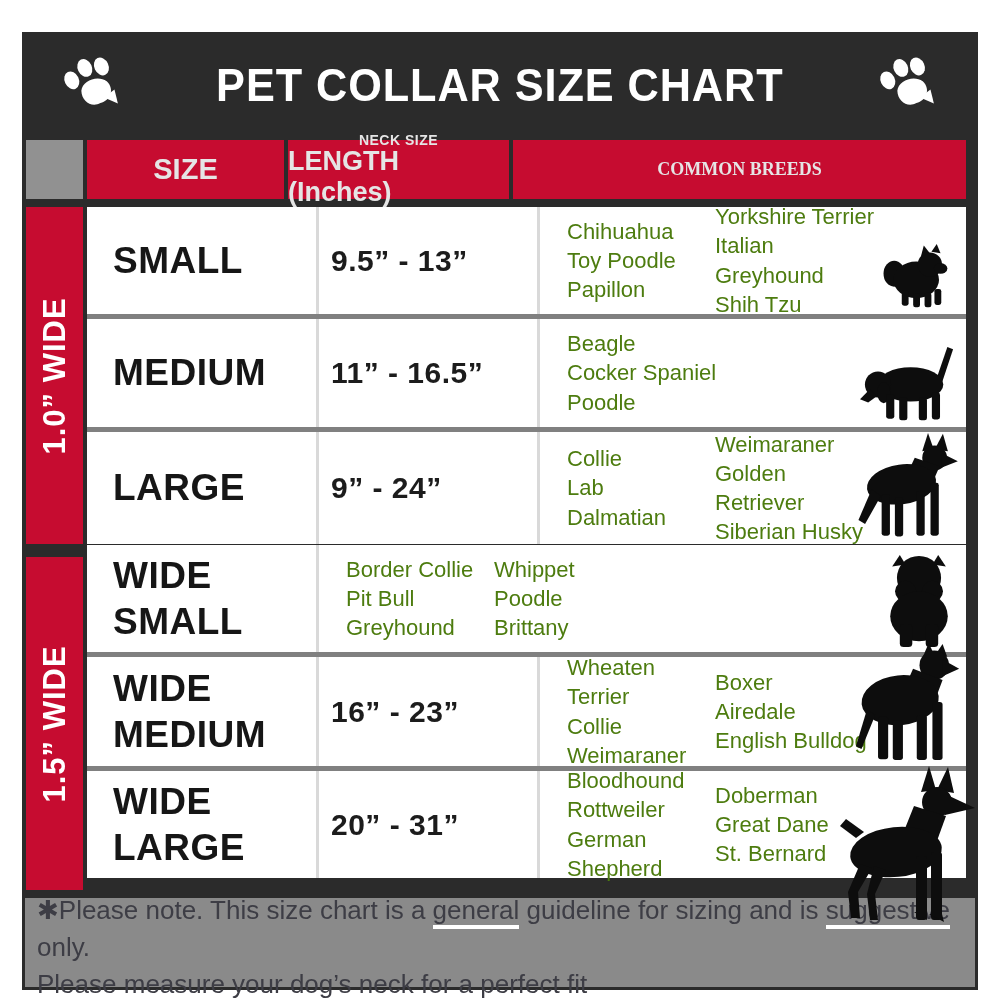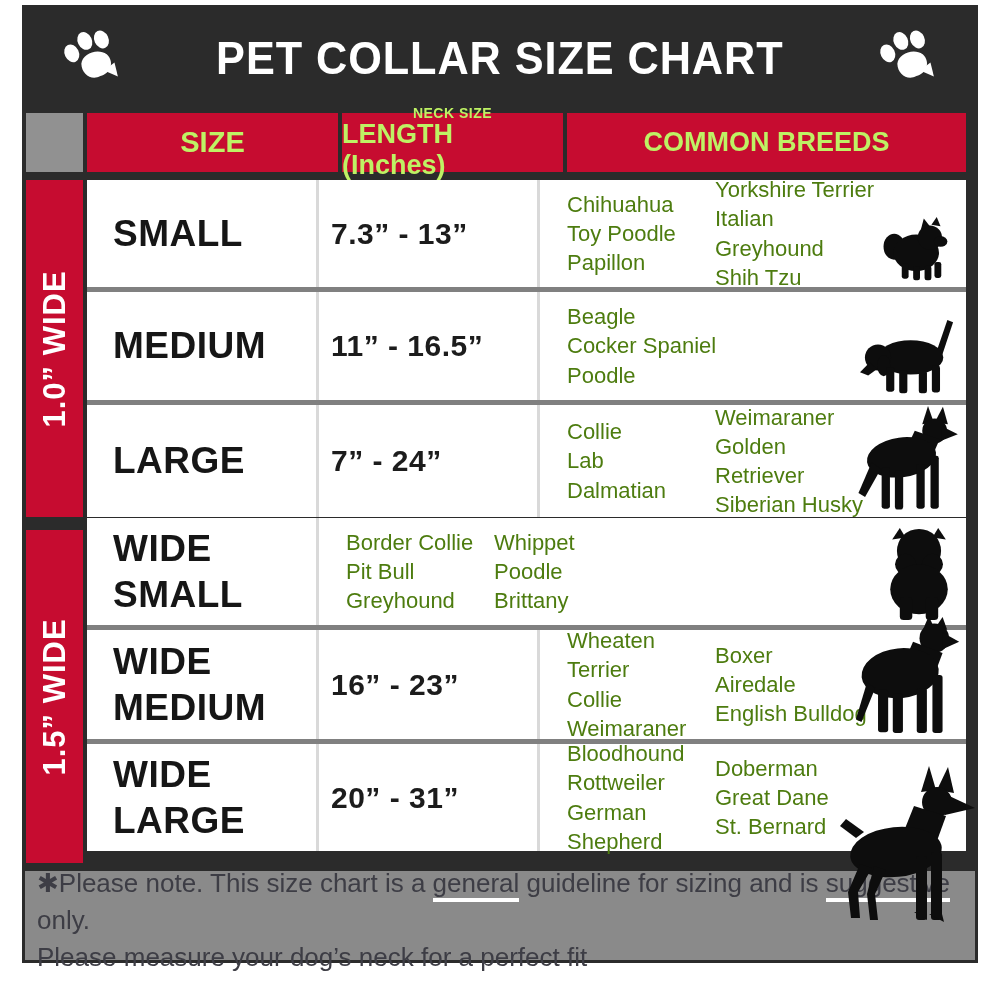--- a/index.html
+++ b/index.html
@@ -1,42 +1,42 @@
 <!DOCTYPE html>
 <html><head>
 <meta charset="utf-8">
 <style>
   * { margin:0; padding:0; box-sizing:border-box; }
   html,body { background:#ffffff; }
   body { font-family:"Liberation Sans", sans-serif; }
   .page { position:relative; width:1000px; height:1000px; background:#ffffff; overflow:hidden; }
-  .content { position:absolute; left:22px; top:5px; width:956px; }
+  .content { position:absolute; left:22px; top:32px; width:956px; }
 
   
   .titlebar { height:106px; background:#2b2b2b; display:flex; align-items:center; justify-content:space-between; padding:0 34px; }
   .title { color:#ffffff; font-weight:bold; font-size:46px; letter-spacing:1px; display:inline-block; transform:scaleX(.94); white-space:nowrap; }
   .paw { width:72px; height:64px; }
 
   
   .size-table { display:flex; background:#2b2b2b; padding:2px 12px 5px 4px; gap:4px; }
   .left-col { width:57px; flex:none; display:flex; flex-direction:column; }
   .corner { height:59px; background:#919191; }
   .red-bar { background:#c60c30; position:relative; }
   .bar-1 { height:337px; margin-top:8px; }
   .bar-2 { height:333px; margin-top:13px; }
   .red-bar span { position:absolute; top:50%; left:50%; transform:translate(-50%,-50%) rotate(-90deg); white-space:nowrap; color:#fff; font-weight:bold; font-size:31px; letter-spacing:1px; }
 
   .main-col { flex:1; display:flex; flex-direction:column; min-width:0; }
   .header-row { height:59px; display:flex; gap:4px; }
-  .hcell { background:#c60c30; color:#bef264; display:flex; flex-direction:column; align-items:center; justify-content:center; font-weight:bold; }
-  .hcell.c-size { width:251px; font-size:29px; }
+  .hcell { background:#c60c30; color:#e5e5e5; display:flex; flex-direction:column; align-items:center; justify-content:center; font-weight:bold; }
+  .hcell.c-size { width:197px; font-size:29px; }
   .hcell.c-len { width:221px; }
   .hcell.c-len .sub { font-size:14px; letter-spacing:.5px; }
   .hcell.c-len .main { font-size:27px; margin-top:-2px; }
-  .hcell.c-breeds { flex:1; font-size:27px; }
+  .hcell.c-breeds { flex:1; font-size:18px;font-family:Liberation Serif, serif; }
 
   .section { display:flex; flex-direction:column; gap:5px; background:#808080; }
   .sec-1 { margin-top:8px; }
   .sec-2 { margin-top:1px; }
   .row { background:#ffffff; display:flex; position:relative; }
   .r-small  { height:107px; } .r-medium { height:108px; } .r-large { height:112px; }
   .r-wsmall { height:107px; } .r-wmedium { height:109px; } .r-wlarge { height:107px; }
 
   .cell { display:flex; align-items:center; }
   .c1 { width:232px; border-right:3px solid #d9d9d9; padding-left:26px; flex:none; }
@@ -106,21 +106,21 @@
           <div class="hcell c-breeds">COMMON BREEDS</div>
         </div>
 
         <div class="section sec-1">
 
           <div class="row r-small">
             <div class="cell c1">
                 <span class="size-label">SMALL</span>
               </div>
             <div class="cell c2">
-                <span class="range">7.3” - 13”</span>
+                <span class="range">9.5” - 13”</span>
               </div>
             <div class="cell c3">
               <span class="breed-col breed-a">Chihuahua
 Toy Poodle
 Papillon</span>
               <span class="breed-col breed-b">Yorkshire Terrier
 Italian Greyhound
 Shih Tzu</span>
               <svg class="dog" width="76" height="66" viewBox="0 0 100 86">
                 <g fill="#0d0d0d">
@@ -164,21 +164,21 @@
                 </g>
               </svg>
             </div>
           </div>
 
           <div class="row r-large">
             <div class="cell c1">
                 <span class="size-label">LARGE</span>
               </div>
             <div class="cell c2">
-                <span class="range">7” - 24”</span>
+                <span class="range">9” - 24”</span>
               </div>
             <div class="cell c3">
               <span class="breed-col breed-a">Collie
 Lab
 Dalmatian</span>
               <span class="breed-col breed-b">Weimaraner
 Golden Retriever
 Siberian Husky</span>
               <svg class="dog" width="108" height="106" viewBox="0 0 130 128">
                 <g fill="#0d0d0d">

